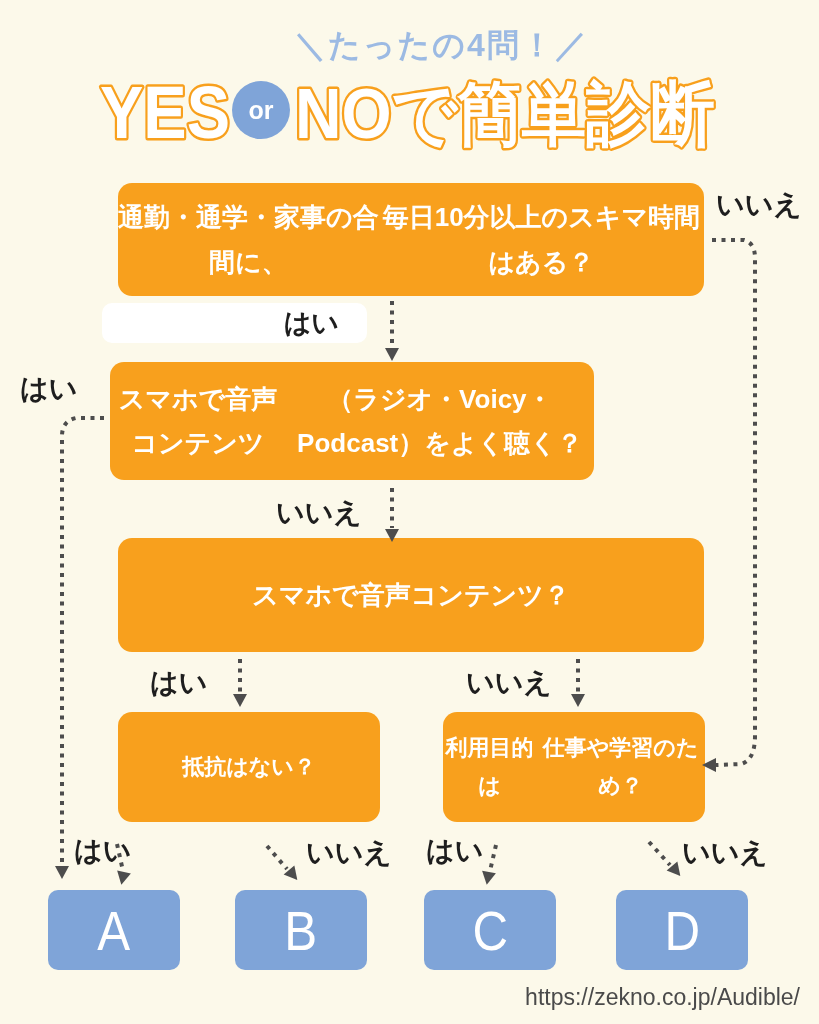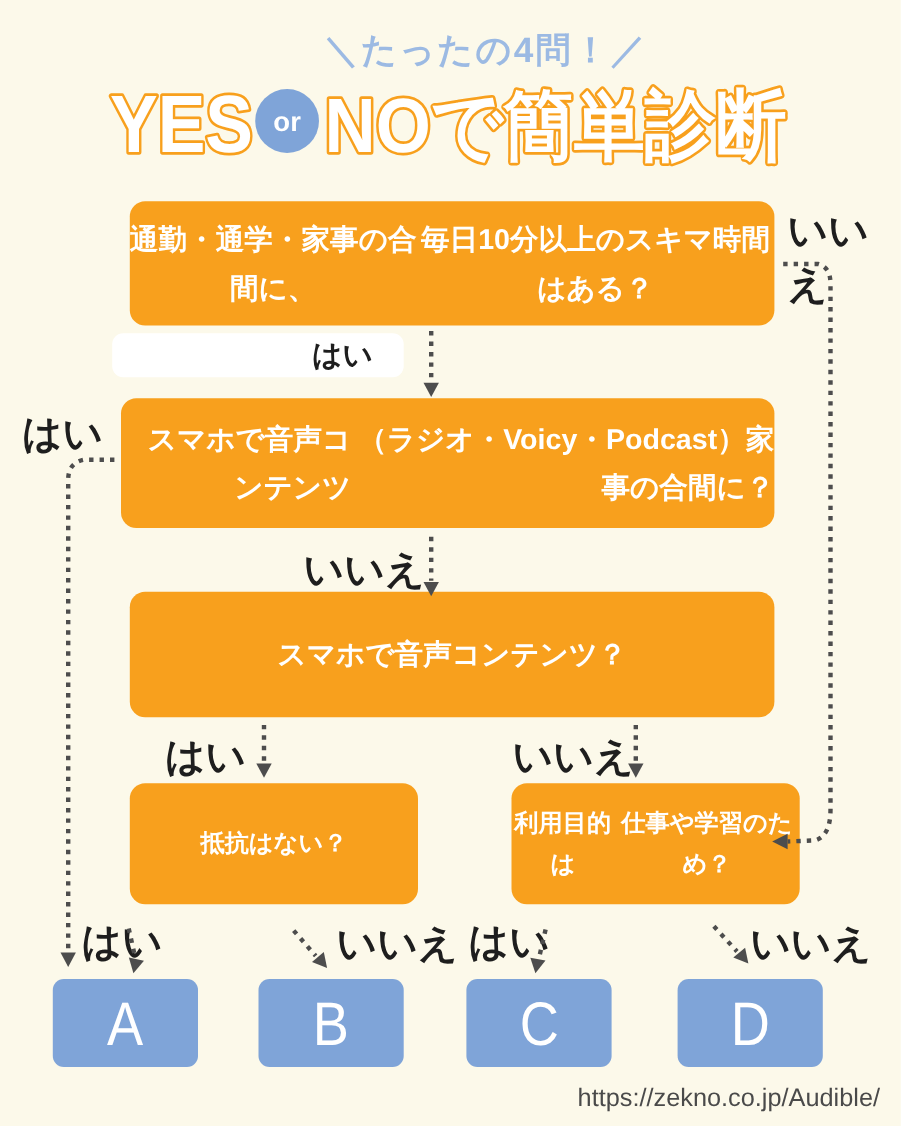--- a/index.html
+++ b/index.html
@@ -22,21 +22,21 @@
     position:absolute;background:#F8A01D;border-radius:14px;color:#fff;font-weight:bold;
     display:flex;flex-direction:row;justify-content:center;align-items:center;text-align:center;
   }
   .qbox .qline{font-size:26px;line-height:1.7;}
   .qbox.small .qline{font-size:22px;line-height:1.75;}
   .strip{
     position:absolute;left:102px;top:303px;width:265px;height:40px;background:#ffffff;
     border-radius:10px;display:flex;align-items:center;justify-content:flex-end;
     padding-right:28px;box-sizing:border-box;
   }
-  .edge-label{position:absolute;color:#1E1E1E;font-weight:bold;font-size:36px;}
+  .edge-label{position:absolute;color:#1E1E1E;font-weight:bold;font-size:28px;}
   .strip .edge-label-inline{color:#1E1E1E;font-weight:bold;font-size:27px;}
   .connectors{position:absolute;top:0;left:0;pointer-events:none;}
   .result{
     position:absolute;top:890px;width:132px;height:80px;background:#7FA4D8;border-radius:10px;
     display:flex;align-items:center;justify-content:center;
   }
   .result .letter{
     color:#ffffff;font-size:56px;font-weight:300;transform:scaleX(0.88);
   }
   .footer-url{
@@ -59,34 +59,34 @@
 
   <div class="qbox" style="left:118px;top:183px;width:586px;height:113px;">
     <div class="qline">通勤・通学・家事の合間に、</div>
     <div class="qline">毎日10分以上のスキマ時間はある？</div>
   </div>
 
   <div class="strip">
     <span class="edge-label-inline">はい</span>
   </div>
 
-  <div class="qbox" style="left:110px;top:362px;width:594px;height:118px;text-align:right;">
+  <div class="qbox" style="left:110px;top:362px;width:484px;height:118px;">
     <div class="qline">スマホで音声コンテンツ</div>
-    <div class="qline">（ラジオ・Voicy・Podcast）家事の合間に？</div>
+    <div class="qline">（ラジオ・Voicy・Podcast）をよく聴く？</div>
   </div>
 
   <div class="qbox" style="left:118px;top:538px;width:586px;height:114px;">
     <div class="qline">スマホで音声コンテンツ？</div>
   </div>
 
   <div class="qbox small" style="left:118px;top:712px;width:262px;height:110px;">
     <div class="qline">抵抗はない？</div>
   </div>
 
-  <div class="qbox small" style="left:465px;top:712px;width:262px;height:110px;">
+  <div class="qbox small" style="left:443px;top:712px;width:262px;height:110px;">
     <div class="qline">利用目的は</div>
     <div class="qline">仕事や学習のため？</div>
   </div>
 
   <div class="edge-label" style="left:716px;top:186px;">いいえ</div>
   <div class="edge-label" style="left:20px;top:370px;">はい</div>
   <div class="edge-label" style="left:276px;top:494px;">いいえ</div>
   <div class="edge-label" style="left:150px;top:664px;">はい</div>
   <div class="edge-label" style="left:466px;top:664px;">いいえ</div>
   <div class="edge-label" style="left:74px;top:832px;">はい</div>

